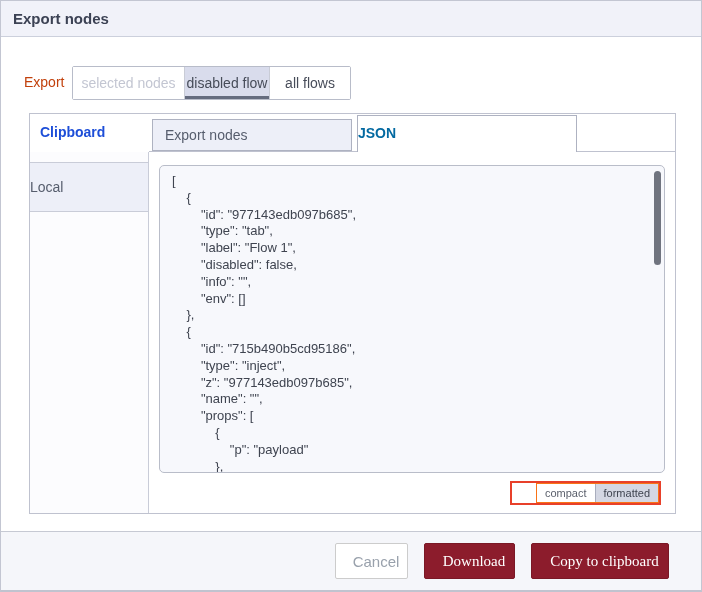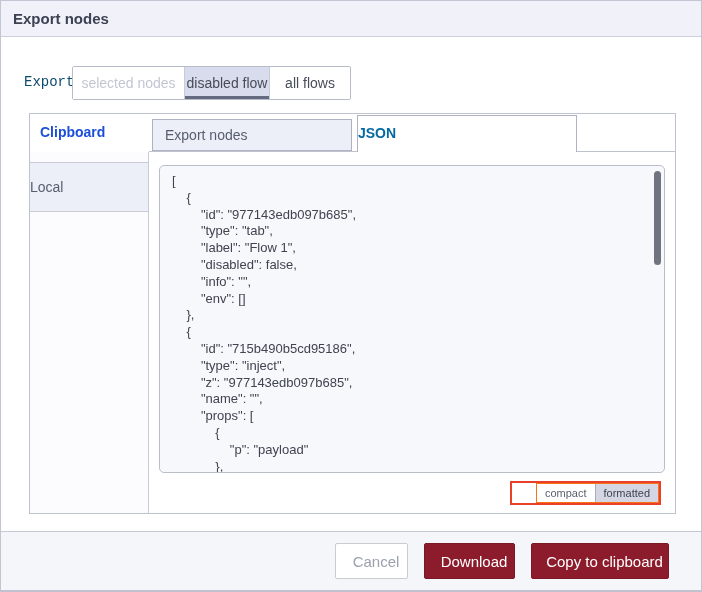--- a/index.html
+++ b/index.html
@@ -5,21 +5,21 @@
   html,body{margin:0;padding:0;}
   body{
     width:702px;height:592px;position:relative;background:#fff;
     font-family:"Liberation Sans", sans-serif;color:#444;overflow:hidden;
   }
   .dialog{position:absolute;inset:0;border:1px solid #c3c6d2;border-bottom:2px solid #c0c3cf;box-sizing:border-box;background:#fff;}
   
   .dlg-header{position:absolute;top:0;left:0;right:0;height:36px;background:#f1f2f9;border-bottom:1px solid #ccd0dc;box-sizing:border-box;}
   .dlg-title{font-size:15px;font-weight:bold;color:#3c4254;line-height:35px;padding-left:12px;}
   
-  .export-label{position:absolute;left:23px;top:66px;height:30px;line-height:30px;font-size:14px;color:#0c4a6e;font-family:Liberation Mono, monospace;}
+  .export-label{position:absolute;left:23px;top:66px;height:30px;line-height:30px;font-size:14px;color:#c2410c;}
   .seg-group{position:absolute;left:71px;top:65px;height:34px;display:flex;border:1px solid #b8bcc9;border-radius:2px;background:#fff;box-sizing:border-box;}
   .seg{height:100%;display:flex;align-items:center;justify-content:center;font-size:14px;box-sizing:border-box;background:#fff;cursor:pointer;}
   .seg-disabled{width:112px;color:#c3c6d2;border-right:1px solid #c9ccd6;}
   .seg-selected{width:85px;color:#474c59;background:#d9dcec;box-shadow:inset 0 -3px 0 #646b7e;border-right:1px solid #c9ccd6;}
   .seg-normal{width:80px;color:#474c59;}
   
   .panel{position:absolute;left:28px;top:112px;width:647px;height:401px;border:1px solid #bfc2cf;box-sizing:border-box;background:#fff;}
   .band-underline{position:absolute;left:119px;top:37px;right:0;height:1px;background:#bfc2cf;z-index:1;}
   .clipboard-tab{position:absolute;left:0;top:0;width:119px;height:37px;line-height:37px;padding-left:10px;box-sizing:border-box;font-size:14px;font-weight:bold;color:#1d4ed8;background:#fff;}
   .tab-exportnodes{position:absolute;left:122px;top:5px;width:200px;height:32px;line-height:30px;padding-left:12px;box-sizing:border-box;background:#edeff8;border:1px solid #aeb2c1;font-size:14px;color:#565d6d;z-index:0;cursor:pointer;}
@@ -36,21 +36,21 @@
   .scroll-thumb{position:absolute;right:3px;top:5px;width:7px;height:94px;border-radius:4px;background:#70747f;cursor:pointer;}
   .fmt-annotation{position:absolute;right:14px;bottom:8px;border:2px solid #e8402a;background:#fff;}
   .fmt-wrap{display:flex;border:1px solid #f97316;margin-left:24px;}
   .fmt-btn{font-size:11px;padding:3px 8px;color:#5a5f6b;background:#fff;cursor:pointer;}
   .fmt-btn.first{border-right:1px solid #a9adbd;}
   .fmt-btn.sel{background:#d4d7e3;color:#3f4450;}
   
   .dlg-footer{position:absolute;left:0;right:0;bottom:0;height:59px;background:#f5f6fa;border-top:1px solid #c6c9d3;box-sizing:border-box;display:flex;align-items:center;justify-content:flex-end;padding-right:32px;gap:16px;}
   .btn{height:36px;display:flex;align-items:center;justify-content:center;font-size:15px;border-radius:2px;box-sizing:border-box;cursor:pointer;padding-left:9px;}
   .btn-cancel{width:73px;background:#fff;border:1px solid #ccc;color:#99a1ac;}
-  .btn-primary{background:#8c1c2c;border:1px solid #7a1826;color:#fff;}
+  .btn-primary{background:#8c1c2c;border:1px solid #7a1826;color:#fff;font-family:Liberation Serif, serif;}
   .btn-download{width:91px;}
   .btn-copy{width:138px;}
 </style>
 </head>
 <body>
 
 <div class="dialog">
 
   <div class="dlg-header">
     <div class="dlg-title">Export nodes</div>

